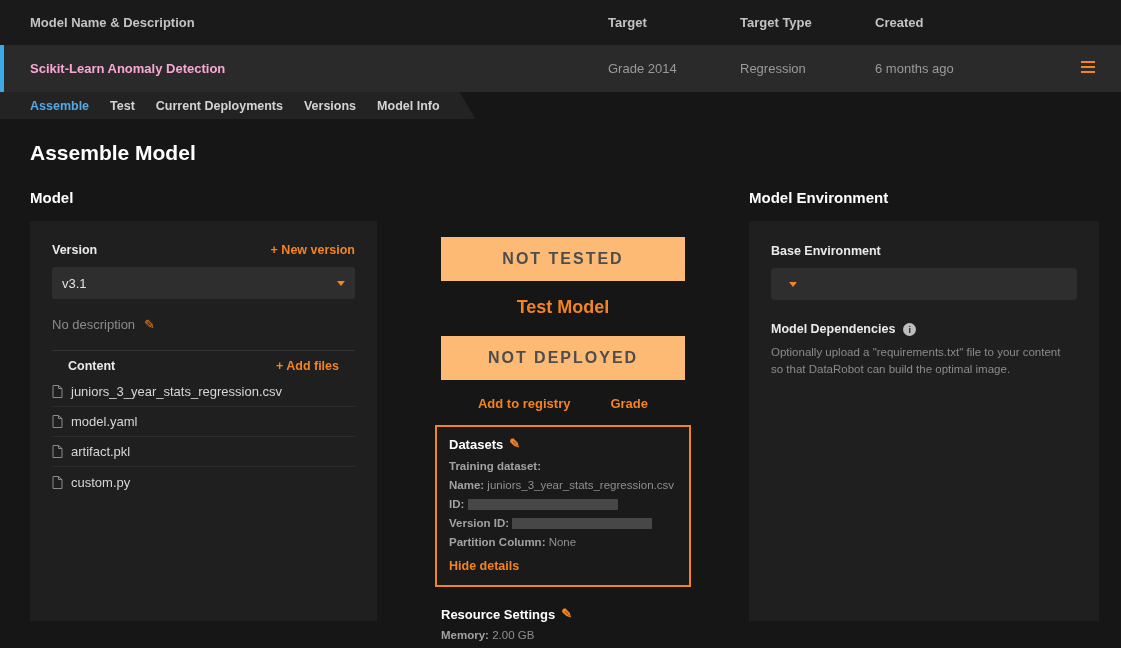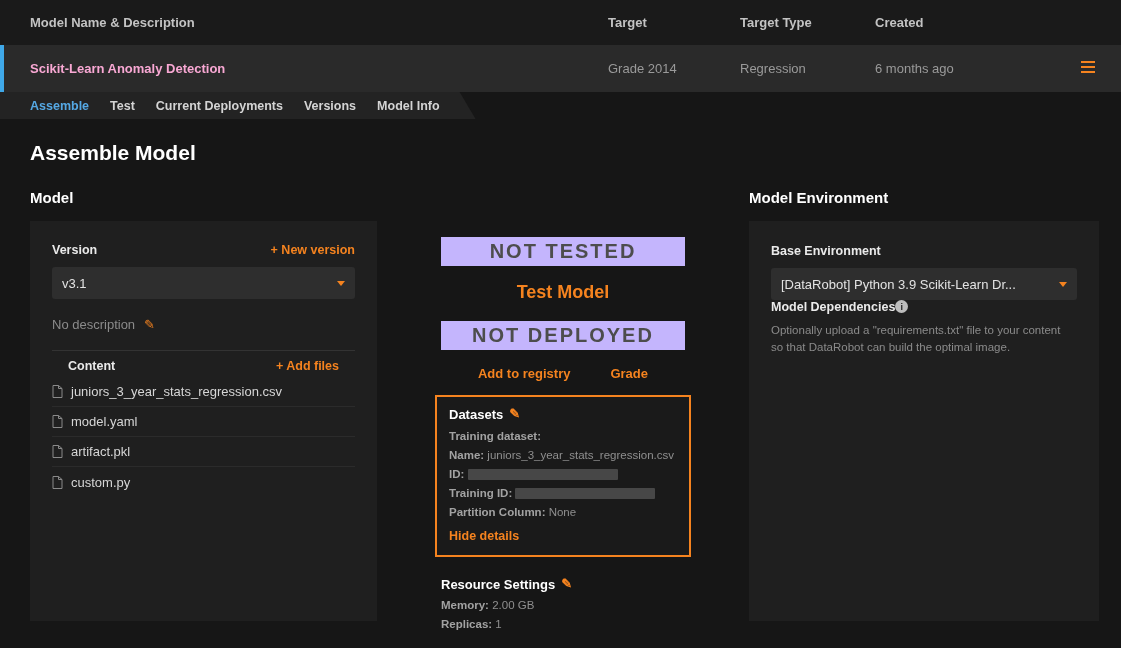--- a/index.html
+++ b/index.html
@@ -73,40 +73,40 @@
   }
   .pencil { color:#f5831f; font-size:13px; cursor:pointer; line-height:1; }
   .divider { border:none; border-top:1px solid #333333; margin:18px 0 6px; }
   .file-row {
     display:flex; align-items:center; gap:8px; height:30px;
     border-bottom:1px solid #2b2b2b; font-size:13px; color:#d6d6d6; cursor:pointer;
   }
   .file-row:last-child { border-bottom:none; }
   
   .status-box {
-    height:29px; margin:0 6px; background:#c4b5fd;
+    height:44px; margin:0 6px; background:#fdba74;
     display:flex; align-items:center; justify-content:center;
-    color:#4d4d4d; font-size:20px; font-weight:bold; letter-spacing:2px;
+    color:#4d4d4d; font-size:16px; font-weight:bold; letter-spacing:2px;
   }
   .center-link { text-align:center; margin:16px 0 18px; }
   .actions { display:flex; justify-content:center; gap:40px; margin:16px 0 14px; }
   .datasets-box {
     border:2px solid #f5831f; background:#1a1a1a;
     padding:10px 12px 12px; margin-top:12px;
   }
   .title-row { display:flex; gap:6px; font-size:13px; font-weight:bold; }
   .ds-line { font-size:11.5px; color:#8f8f8f; margin-top:4px; line-height:15px; }
   .ds-line b { color:#a2a2a2; }
   .redact { display:inline-block; height:11px; background:#474747; border-radius:1px; vertical-align:middle; }
   .redact.id  { width:150px; }
   .redact.vid { width:140px; }
   .hide-details { display:inline-block; margin-top:9px; }
   .resource { margin:20px 0 0 6px; }
   
-  .dep-row { display:flex; align-items:flex-start; }
+  .dep-row { display:flex; align-items:flex-end; gap:8px; margin-top:22px; }
   .info-icon {
     width:13px; height:13px; border-radius:50%; background:#bdbdbd;
     color:#1f1f1f; font-size:9px; font-weight:bold;
     display:inline-flex; align-items:center; justify-content:center; cursor:pointer;
   }
   .dep-help { margin-top:8px; font-size:11.5px; color:#8b8b8b; line-height:1.5; width:302px; }
 </style>
 </head>
 <body>
 
@@ -211,21 +211,21 @@
       <div class="ds-line" style="margin-top:7px;"><b>Training dataset:</b></div>
       <div class="ds-line">
         <b>Name:</b>
         <span>juniors_3_year_stats_regression.csv</span>
       </div>
       <div class="ds-line">
         <b>ID:</b>
         <span class="redact id"></span>
       </div>
       <div class="ds-line">
-        <b>Training ID:</b>
+        <b>Version ID:</b>
         <span class="redact vid"></span>
       </div>
       <div class="ds-line">
         <b>Partition Column:</b>
         <span>None</span>
       </div>
       <span class="link hide-details">Hide details</span>
     </div>
     <div class="resource">
       <div class="title-row">
@@ -241,21 +241,20 @@
         <span>1</span>
       </div>
     </div>
   </div>
 
   <div class="col-right">
     <h2>Model Environment</h2>
     <div class="card">
       <span class="lbl">Base Environment</span>
       <div class="select">
-        <span class="txt">[DataRobot] Python 3.9 Scikit-Learn Dr...</span>
         <span class="chev"></span>
       </div>
       <div class="dep-row">
         <span class="lbl">Model Dependencies</span>
         <span class="info-icon">i</span>
       </div>
       <div class="dep-help">Optionally upload a "requirements.txt" file to your content so that DataRobot can build the optimal image.</div>
     </div>
   </div>
 </div>

